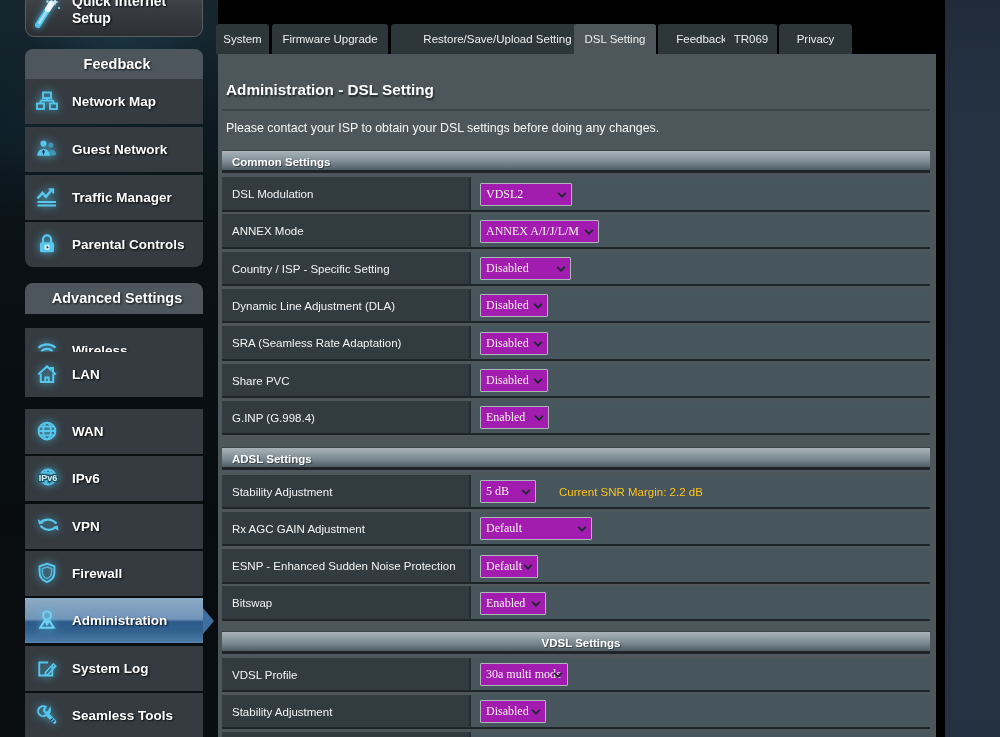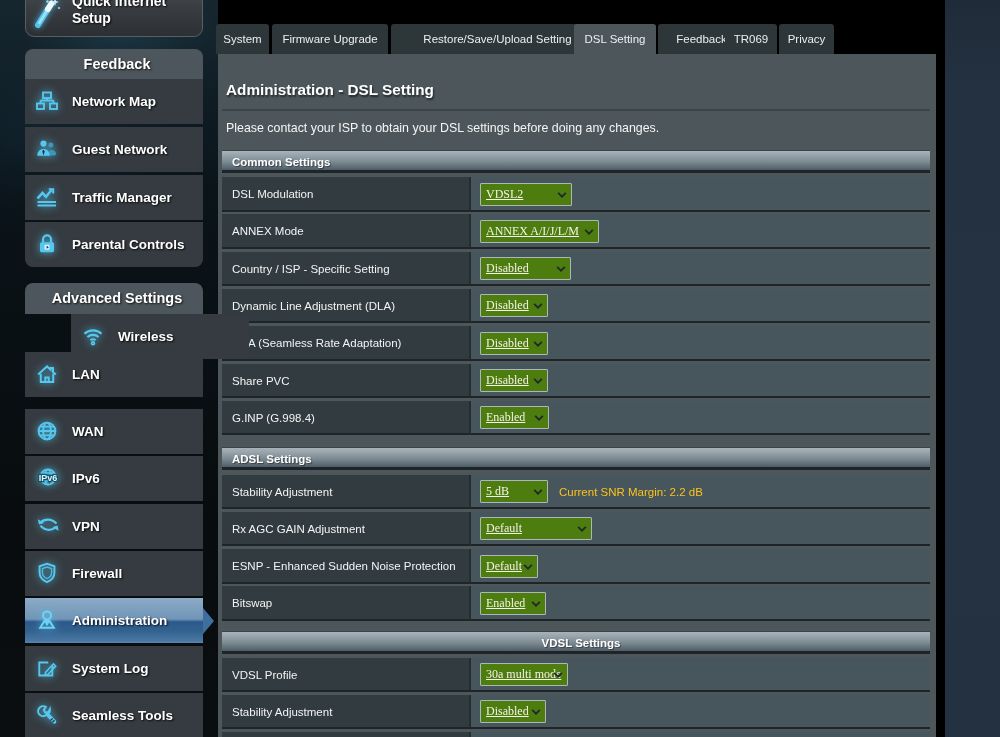--- a/index.html
+++ b/index.html
@@ -11,38 +11,38 @@
 #navy{left:945px;top:0;width:55px;height:737px;background:linear-gradient(180deg,#1f2b38 0%,#243140 12%,#253242 60%,#243140 100%);}
 #panel{left:218px;top:54px;width:718px;height:683px;background:#4d575b;}
 .tab{top:24px;height:30px;background:#2d373a;border-radius:3px 3px 0 0;color:#eceeee;font-size:11.5px;line-height:31px;text-align:center;}
 .tab.act{background:#4d575b;}
 .seclabel,.rowlabel{color:#f2f4f4;}
 .bar{left:222px;width:708px;height:23px;border-top:1px solid #39444a;border-bottom:3px solid #1e2428;background:linear-gradient(180deg,#a8b2b8 0%,#96a2a9 25%,#7d8b93 55%,#5f6d76 85%,#4d5b64 100%);}
 .bar span{display:block;margin-left:10px;line-height:22px;font-size:11.5px;font-weight:bold;color:#fff;text-shadow:1px 1px 1px rgba(0,0,0,.45);}
 .lcell{left:222px;width:247px;height:34.5px;background:#323b40;border-bottom:2.8px solid #1d2529;}
 .ccell{left:469px;width:461px;height:34.5px;background:#47565d;border-bottom:2.8px solid #1d2529;border-left:2px solid #252d31;}
 .rowlabel{left:232px;height:34.5px;line-height:34.5px;font-size:11.5px;}
-.sel{height:23px;background:#4d7c0f;border:1px solid #aeb6ba;border-radius:1px;color:#f5f2ea;font-family:"Liberation Serif",serif;font-size:12px;line-height:21px;padding-left:5px;white-space:nowrap;text-decoration:underline;}
+.sel{height:23px;background:#a21caf;border:1px solid #aeb6ba;border-radius:1px;color:#f5f2ea;font-family:"Liberation Serif",serif;font-size:12px;line-height:21px;padding-left:5px;white-space:nowrap;}
 .sel .chev{position:absolute;right:4px;top:8px;}
 .sideitem{left:25px;width:178px;height:45px;background:#353b40;}
 .sideitem .ic{position:absolute;left:10px;top:10px;filter:drop-shadow(0 0 4px rgba(80,195,235,.85));}
 .sideitem .tx{position:absolute;left:47px;top:0;white-space:nowrap;height:45px;line-height:45px;font-size:13.5px;font-weight:bold;color:#fff;text-shadow:1px 1px 2px rgba(0,0,0,.85);}
 .sidehdr{left:25px;width:178px;background:#4d565c;border-radius:8px 8px 0 0;text-align:center;text-indent:6px;font-weight:bold;color:#fff;font-size:14.5px;text-shadow:1px 1px 2px rgba(0,0,0,.8);}
 </style></head><body>
 <div id="bgleft" class="abs"></div>
 <div id="navy" class="abs"></div>
 <div id="panel" class="abs"></div>
 
 <div class="abs tab" style="left:216px;width:53px;">System</div>
 <div class="abs tab" style="left:272px;width:116px;">Firmware Upgrade</div>
 <div class="abs tab" style="left:391px;width:213px;">Restore/Save/Upload Setting</div>
 <div class="abs tab act" style="left:574px;width:82px;">DSL Setting</div>
 <div class="abs tab" style="left:658px;width:87px;">Feedback</div>
 <div class="abs tab" style="left:725px;width:52px;">TR069</div>
-<div class="abs tab" style="left:779px;width:55px;">Privacy</div>
+<div class="abs tab" style="left:779px;width:73px;">Privacy</div>
 <div class="abs" style="left:226px;top:81px;font-size:15.3px;font-weight:bold;color:#fff;text-shadow:1px 1.5px 2px rgba(0,0,0,.6);">Administration - DSL Setting</div>
 <div class="abs" style="left:222px;top:109px;width:708px;height:2px;background:#3b4448;"></div>
 <div class="abs" style="left:226px;top:121px;font-size:12.4px;color:#f4f6f6;">Please contact your ISP to obtain your DSL settings before doing any changes.</div>
 <div class="abs bar" style="top:150px;">
     <span>Common Settings</span>
   </div>
 <div class="abs bar" style="top:446.5px;">
     <span>ADSL Settings</span>
   </div>
 <div class="abs bar" style="top:631px;text-align:center;">
@@ -86,21 +86,21 @@
     </svg></div>
 <div class="abs lcell" style="top:400.8px;"></div>
 <div class="abs ccell" style="top:400.8px;"></div>
 <div class="abs rowlabel" style="top:400.8px;">G.INP (G.998.4)</div>
 <div class="abs sel" style="left:480px;top:406.3px;width:69px;">Enabled<svg class="chev" width="10" height="6" viewBox="0 0 11 7">
       <path d="M1 1l4.5 4.5L10 1" fill="none" stroke="#1e282e" stroke-width="2.0"></path>
     </svg></div>
 <div class="abs lcell" style="top:474.5px;"></div>
 <div class="abs ccell" style="top:474.5px;"></div>
 <div class="abs rowlabel" style="top:474.5px;">Stability Adjustment</div>
-<div class="abs sel" style="left:480px;top:480.0px;width:68px;">5 dB<svg class="chev" width="10" height="6" viewBox="0 0 11 7">
+<div class="abs sel" style="left:480px;top:480.0px;width:56px;">5 dB<svg class="chev" width="10" height="6" viewBox="0 0 11 7">
       <path d="M1 1l4.5 4.5L10 1" fill="none" stroke="#1e282e" stroke-width="2.0"></path>
     </svg></div>
 <div class="abs" style="left:559px;top:474.5px;height:34.5px;line-height:34.5px;font-size:11.5px;color:#fdc21b;">Current SNR Margin: 2.2 dB</div>
 <div class="abs lcell" style="top:511.8px;"></div>
 <div class="abs ccell" style="top:511.8px;"></div>
 <div class="abs rowlabel" style="top:511.8px;">Rx AGC GAIN Adjustment</div>
 <div class="abs sel" style="left:480px;top:517.3px;width:112px;">Default<svg class="chev" width="10" height="6" viewBox="0 0 11 7">
       <path d="M1 1l4.5 4.5L10 1" fill="none" stroke="#1e282e" stroke-width="2.0"></path>
     </svg></div>
 <div class="abs lcell" style="top:549.1px;"></div>
@@ -171,21 +171,21 @@
 <div class="abs sideitem" style="top:222.25px;border-radius:0 0 8px 8px;">
     <span class="ic"><svg width="24" height="24" viewBox="0 0 24 24">
 <path d="M8 11V7.4a4 4 0 0 1 8 0V11" fill="none" stroke="#56c7ef" stroke-width="2.2"></path>
 <rect x="5" y="10.2" width="14" height="10" rx="1.6" fill="#56c7ef"></rect>
 <rect x="9.5" y="12.8" width="5" height="5" rx="1" fill="#d9f4fd"></rect>
 <path d="M11.6 13.8v3l2.3-1.5z" fill="#1d353f"></path>
 </svg></span>
     <span class="tx">Parental Controls</span>
   </div>
 <div class="abs sidehdr" style="top:283px;height:31px;line-height:31px;">Advanced Settings</div>
-<div class="abs sideitem" style="top:314px;margin-left:46px;">
+<div class="abs sideitem" style="top:328px;">
     <span class="ic"><svg width="24" height="24" viewBox="0 0 24 24" fill="none" stroke="#56c7ef">
 <path d="M3.5 9.7a12.5 12.5 0 0 1 17 0" stroke-width="2.1"></path>
 <path d="M6.4 13a8.3 8.3 0 0 1 11.2 0" stroke-width="2.1"></path>
 <path d="M9.4 16.2a4.3 4.3 0 0 1 5.2 0" stroke-width="2.1"></path>
 <circle cx="12" cy="19.3" r="1.4" stroke-width="1.8"></circle>
 </svg></span>
     <span class="tx">Wireless</span>
   </div>
 <div class="abs sideitem" style="top:352px;">
     <span class="ic"><svg width="24" height="24" viewBox="0 0 24 24" fill="none" stroke="#56c7ef" stroke-width="2">

